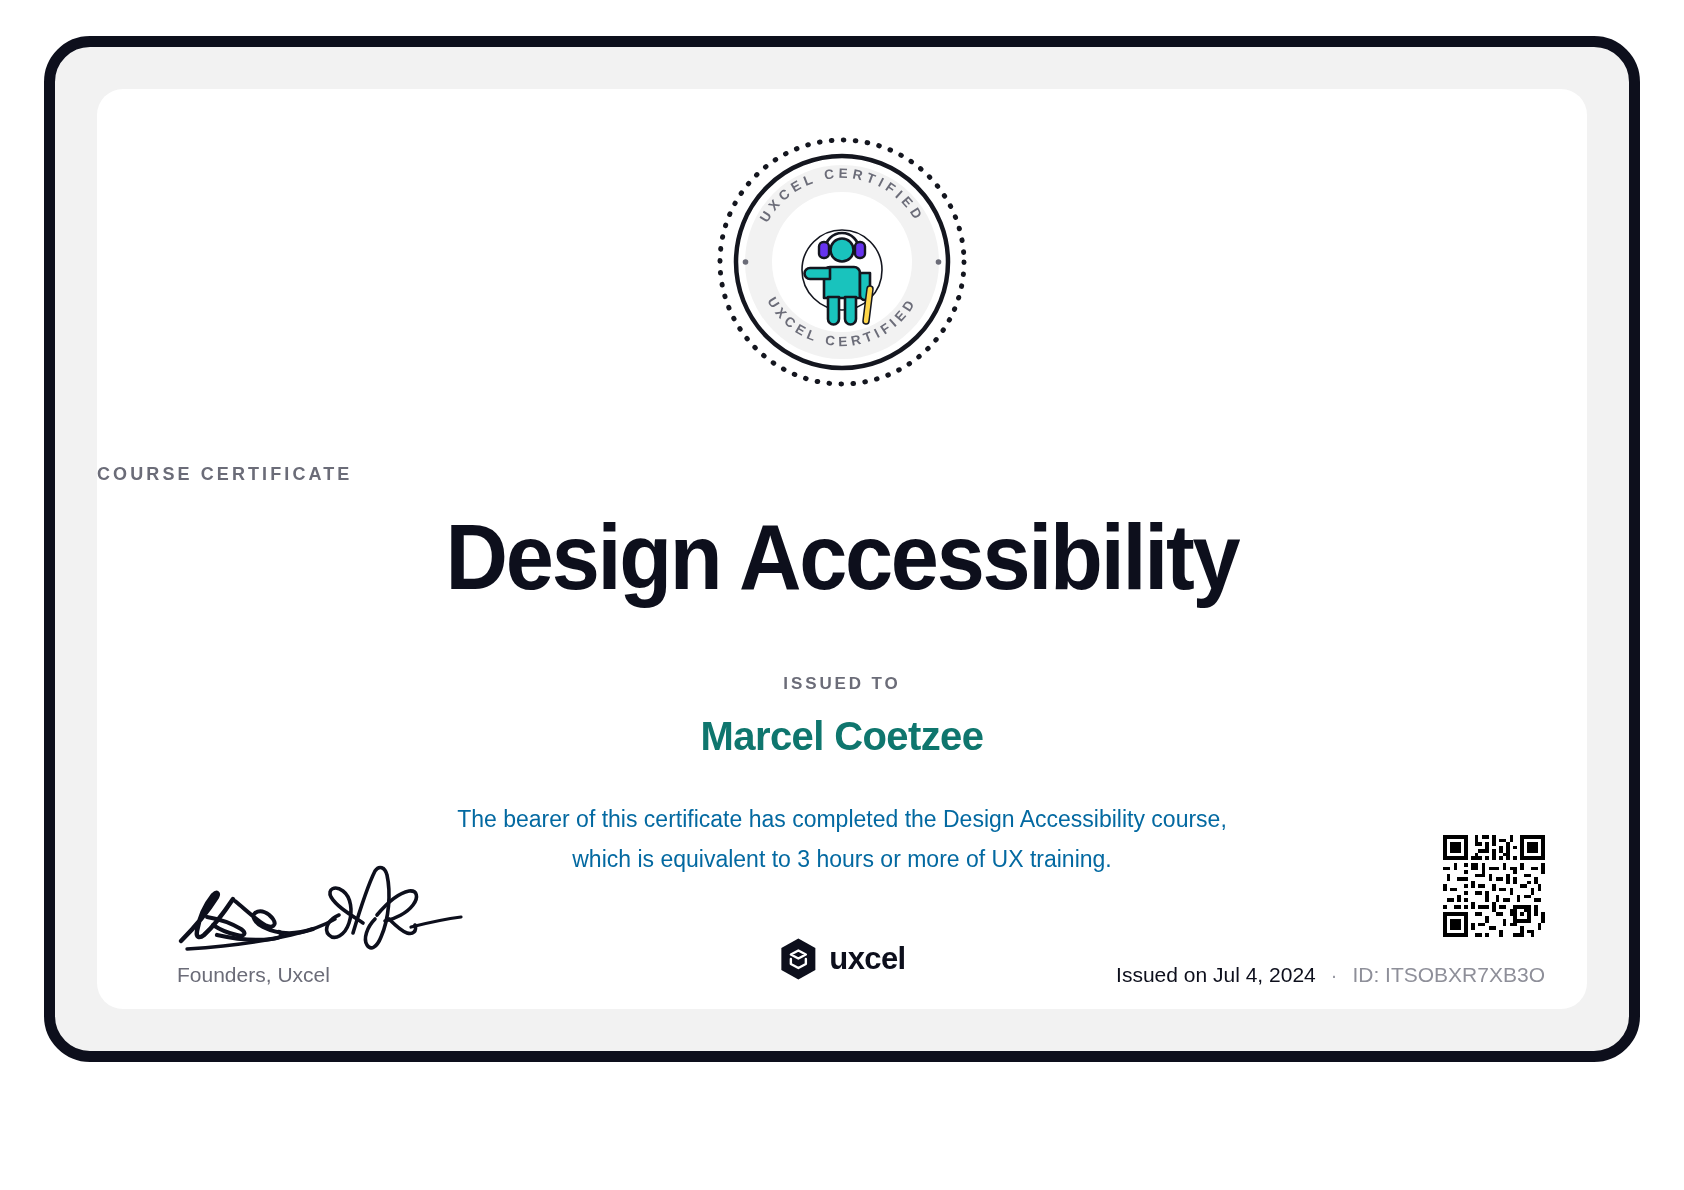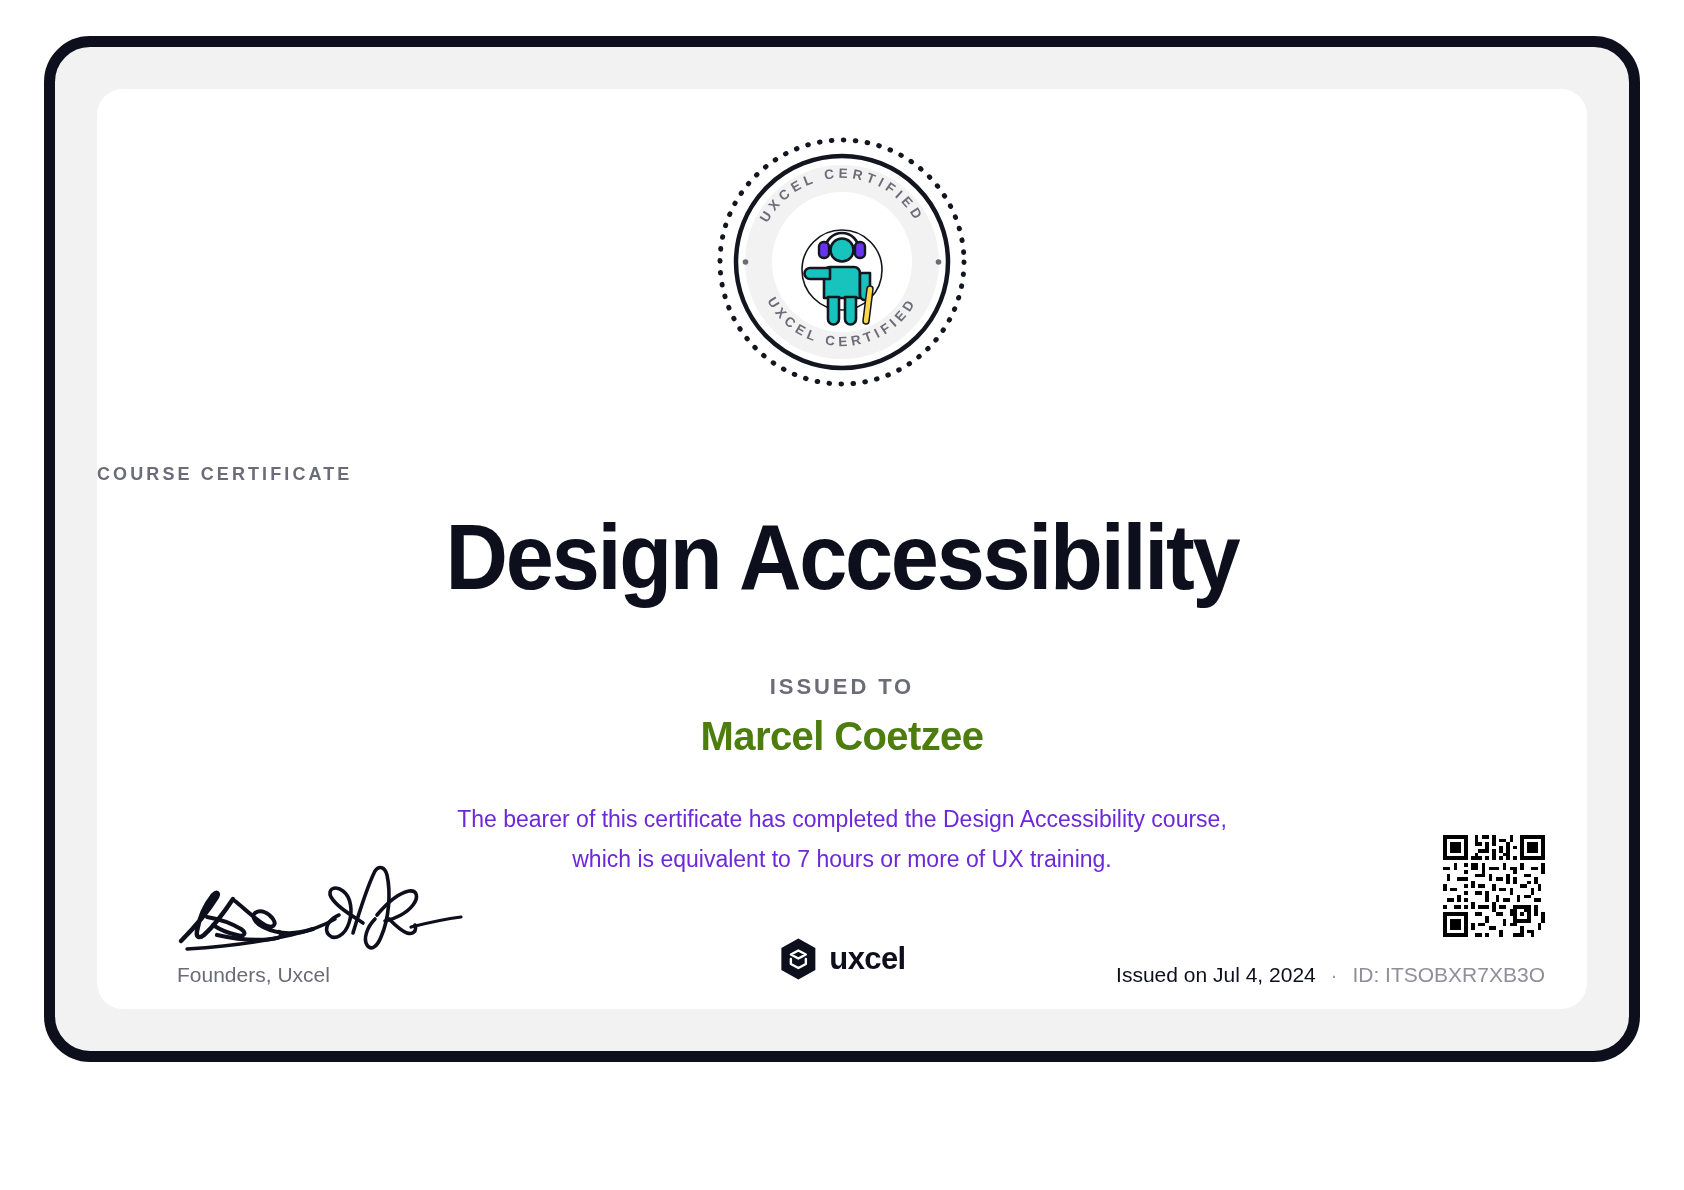--- a/index.html
+++ b/index.html
@@ -70,43 +70,43 @@
     letter-spacing: -2.4px;
     color: #0d0f1c;
     font-family: "Liberation Sans Narrow", "Liberation Sans", sans-serif;
     transform: scaleX(0.94);
   }
   .issued-label {
     position: absolute;
     left: 0; right: 0;
     top: 585px;
     text-align: center;
-    font-size: 22px;
+    font-size: 17px;
     font-weight: bold;
     letter-spacing: 2.9px;
     color: #6b6c78;
   }
   .recipient-name {
     position: absolute;
     left: 0; right: 0;
     top: 625px;
     text-align: center;
     font-size: 40px;
     font-weight: bold;
     letter-spacing: -0.6px;
-    color: #4d7c0f;
+    color: #0f766e;
   }
   .description {
     position: absolute;
     left: 0; right: 0;
     top: 710px;
     text-align: center;
     font-size: 23px;
     line-height: 40px;
-    color: #6d28d9;
+    color: #0369a1;
   }
   .description .line { display: block; }
 
   
   .footer-left {
     position: absolute;
     left: 40px;
     bottom: 22px;
     width: 420px;
   }
@@ -227,21 +227,21 @@
     <div class="eyebrow">COURSE CERTIFICATE</div>
 
     <div class="course-title">Design Accessibility</div>
 
     <div class="issued-label">ISSUED TO</div>
 
     <div class="recipient-name">Marcel Coetzee</div>
 
     <div class="description">
       <span class="line">The bearer of this certificate has completed the Design Accessibility course,</span>
-      <span class="line">which is equivalent to 7 hours or more of UX training.</span>
+      <span class="line">which is equivalent to 3 hours or more of UX training.</span>
     </div>
 
     <div class="footer-left">
       <div class="signatures">
         <svg class="sig sig-1" viewBox="0 0 180 86">
           <g fill="none" stroke="#0d0f1c" stroke-linecap="round" stroke-linejoin="round">
             <path d="M8 72 C 22 58, 34 44, 44 28 C 46 24, 44 22, 40 26 C 32 36, 26 50, 24 62 C 23 68, 26 70, 31 66 C 42 56, 52 42, 60 30" stroke-width="4.5"></path>
             <path d="M34 48 C 46 50, 58 54, 68 60 C 74 64, 72 68, 64 66 C 54 64, 46 60, 40 56" stroke-width="4"></path>
             <path d="M62 32 C 72 40, 82 50, 92 56 C 100 60, 104 56, 100 50 C 96 44, 88 40, 82 44 C 78 47, 82 54, 90 58 C 104 65, 122 66, 140 60" stroke-width="4"></path>
             <path d="M14 80 C 46 78, 84 74, 118 66 C 136 62, 152 56, 162 50" stroke-width="3.4"></path>

